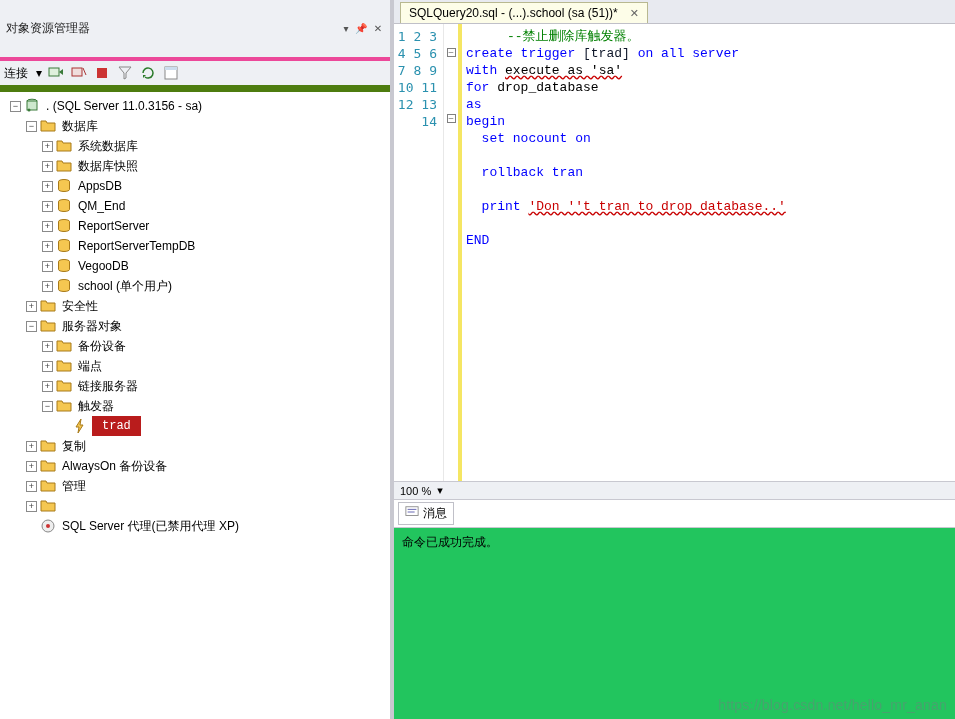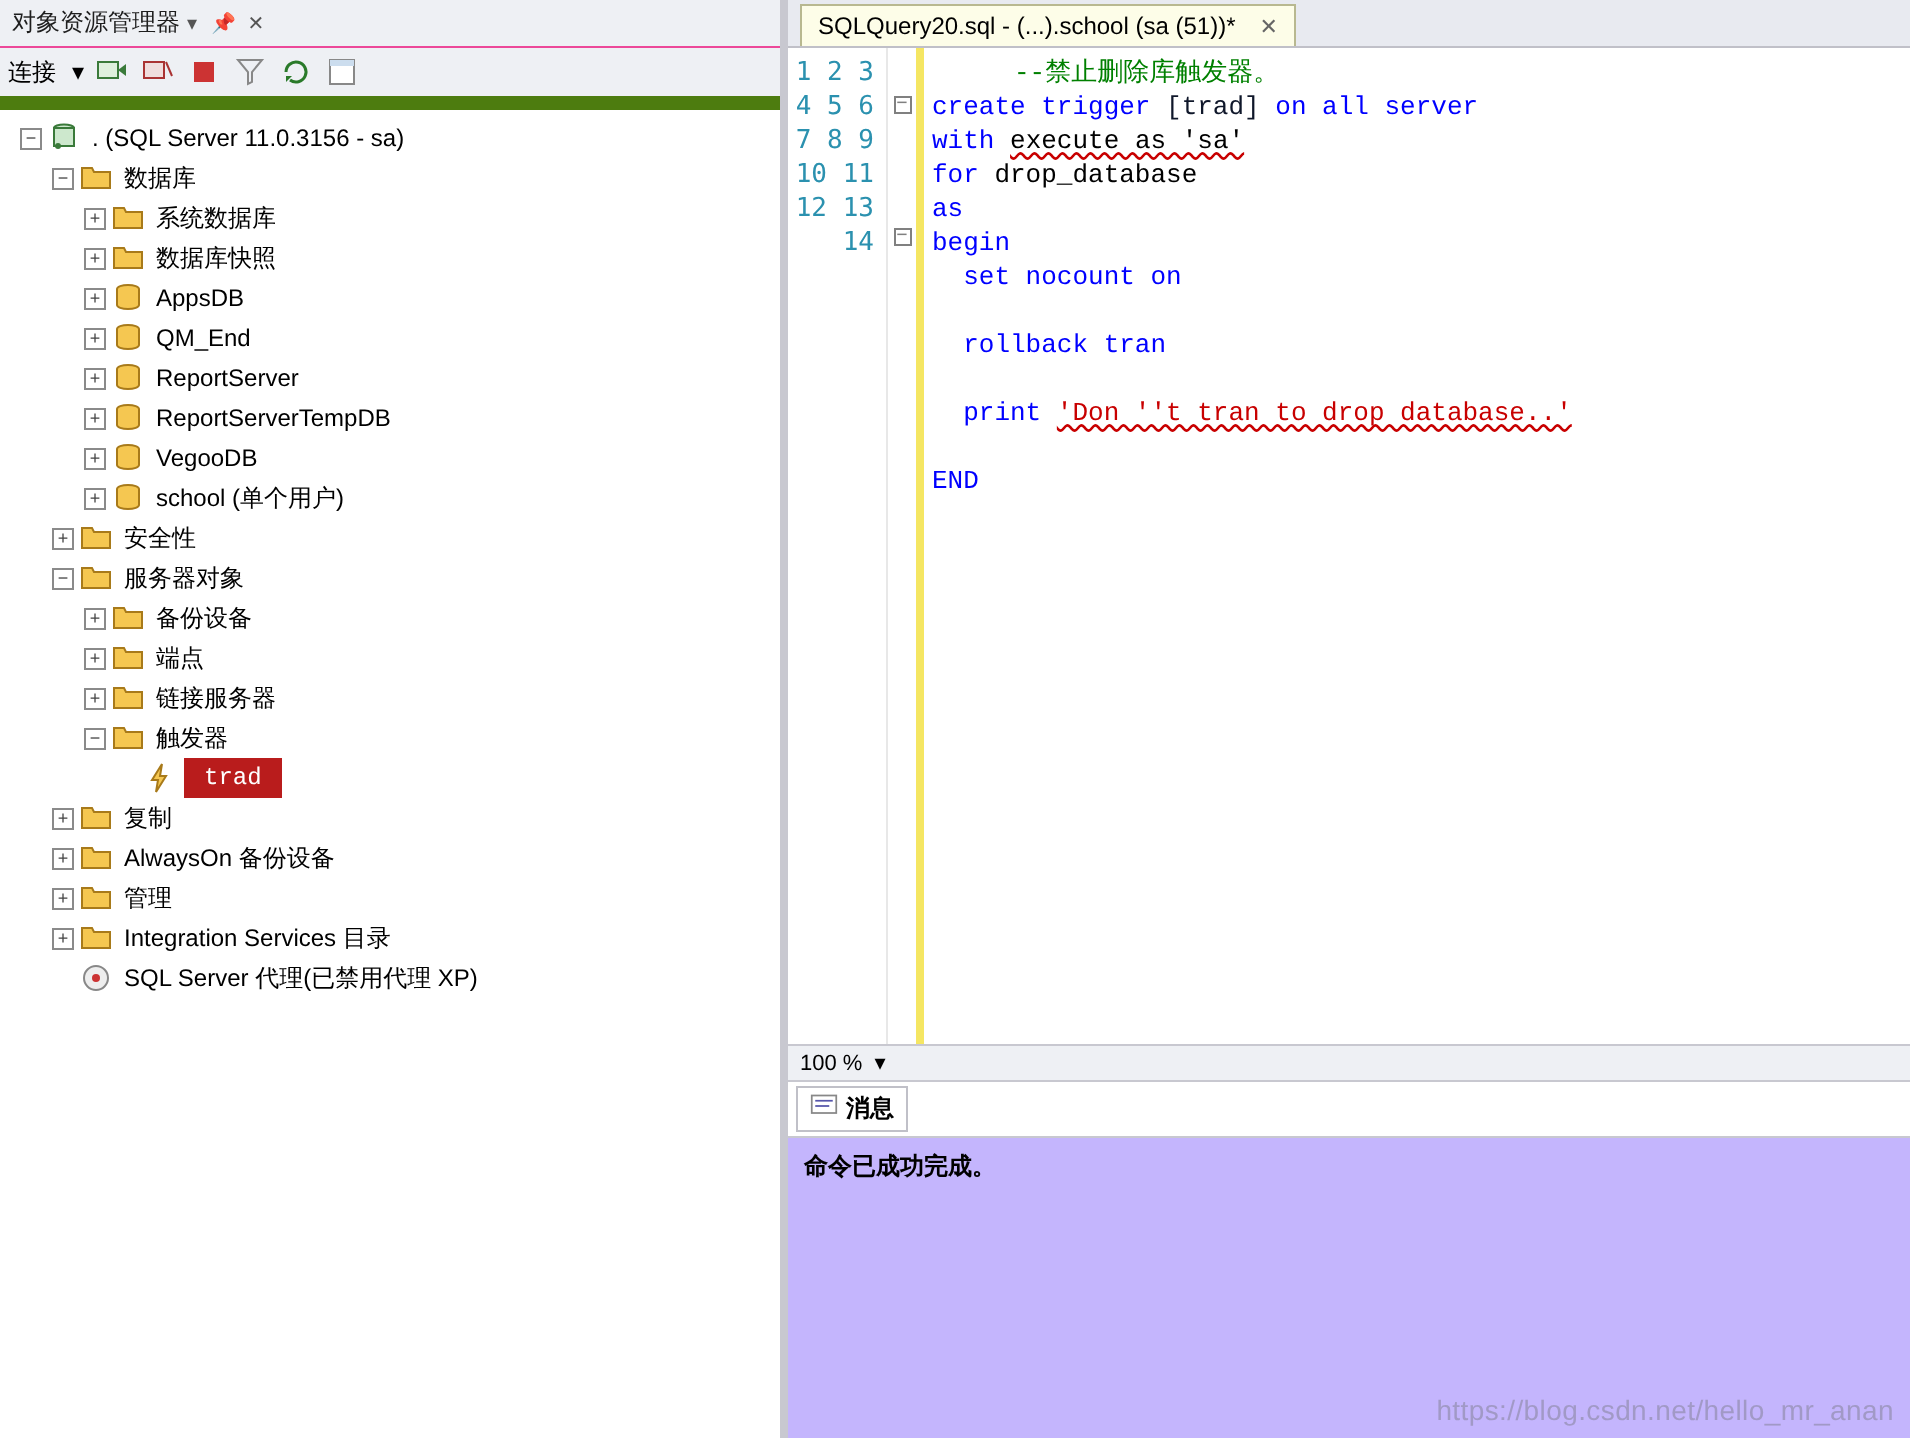--- a/index.html
+++ b/index.html
@@ -16,25 +16,25 @@
     .container { display: flex; height: 100%; }
     .left-panel {
       width: 394px;
       border-right: 4px solid #c8c8d0;
       background: #fff;
       display: flex;
       flex-direction: column;
     }
     .panel-header {
       background: #eef0f4;
-      border-bottom: 1px solid #ec4899;
-      padding: 3px 6px;
+      border-bottom: 4px solid #ec4899;
+      padding: 20px 6px;
       display: flex;
       align-items: center;
-      justify-content: flex-start;
+      justify-content: space-between;
       font-size: 12px;
     }
     .panel-header-title { color: #1e1e1e; }
     .panel-header-controls { display: flex; gap: 4px; align-items: center; }
     .header-ctl { width:12px; height:12px; display:inline-flex; align-items:center; justify-content:center; cursor:pointer; color:#555; font-size:10px; }
     .toolbar {
       background: #eef0f4;
       border-bottom: 7px solid #4d7c0f;
       padding: 3px 4px;
       display: flex;
@@ -149,24 +149,23 @@
 
     .zoom-bar {
       border-top: 1px solid #c8c8d0;
       background: #eef0f4;
       padding: 2px 6px;
       display:flex; align-items:center; gap:6px;
       font-size:11px;
     }
     .results {
       border-top: 1px solid #c8c8d0;
-      height: 179px;
+      height: 220px;
       display:flex; flex-direction:column;
-      background:#c4b5fd;
-      font-weight:bold;
+      background:#22c55e;
     }
     .res-tab-row { display:flex; padding: 2px 4px; gap:4px; border-bottom:1px solid #c8c8d0; background:#fff;}
     .res-tab { display:flex; align-items:center; gap:4px; padding:2px 6px; border:1px solid #c0c0c8; background:#fff;}
     .res-body { flex:1; padding:6px 8px; font-size:12px; }
     .watermark {
       position:absolute;
       right: 8px; bottom: 6px;
       color: rgba(120,120,130,0.45);
       font-size: 14px;
       font-family: Arial, sans-serif;
@@ -415,21 +414,20 @@
           </span>
           <span class="label-txt">管理</span>
         </div>
         <div class="node" style="padding-left:24px">
           <span class="exp">+</span>
           <span class="icon-wrap">
             <svg viewBox="0 0 16 16">
               <path d="M1 3h5l1 2h8v8H1z" class="folder-closed" stroke-width="1"></path>
             </svg>
           </span>
-          <span class="label-txt">Integration Services 目录</span>
         </div>
         <div class="node" style="padding-left:24px">
           <span class="exp blank"></span>
           <span class="icon-wrap">
             <svg viewBox="0 0 16 16">
               <circle cx="8" cy="8" r="6" fill="#eee" stroke="#888"></circle>
               <circle cx="8" cy="8" r="2" fill="#c33"></circle>
             </svg>
           </span>
           <span class="label-txt">SQL Server 代理(已禁用代理 XP)</span>

